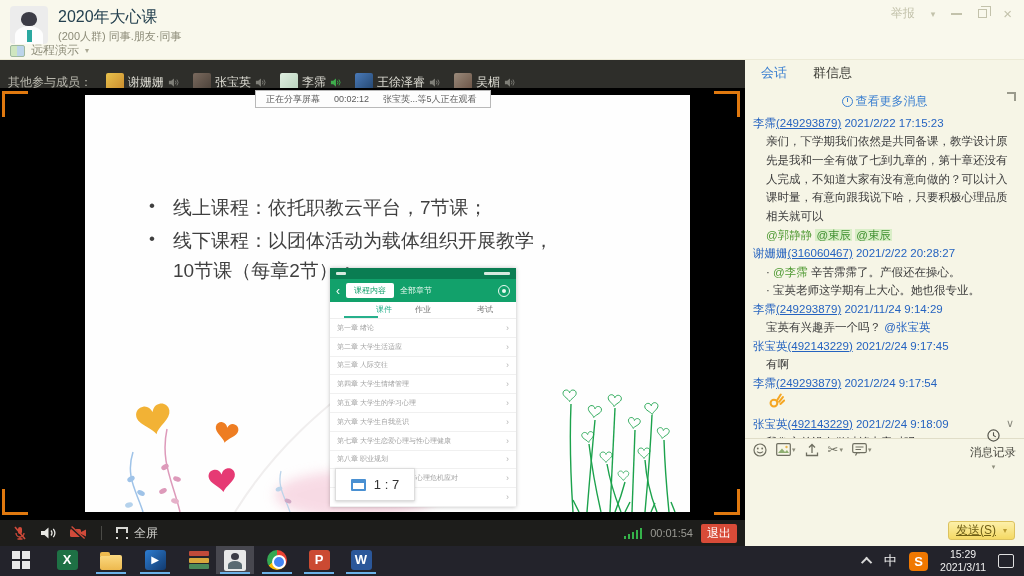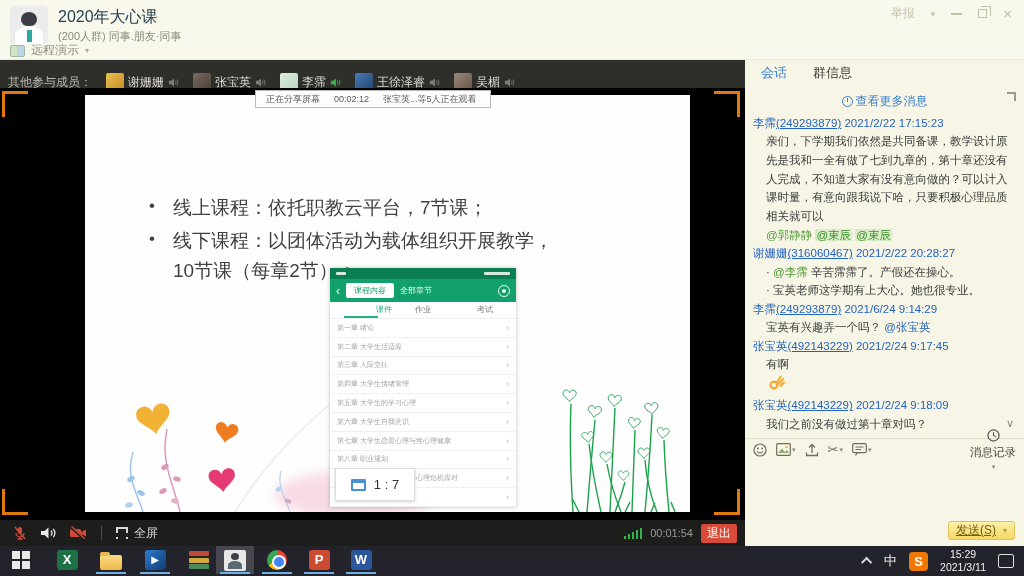--- a/index.html
+++ b/index.html
@@ -431,26 +431,27 @@
       <div class="msg-body">
         <span class="mention-g">@郭静静</span>
         <span class="mention-hl">@束辰</span>
         <span class="mention-hl">@束辰</span>
       </div>
 
       <div class="msg-head"><span class="sender">谢姗姗</span><span class="uid">(316060467)</span> <span class="mtime">2021/2/22 20:28:27</span></div>
       <div class="msg-body"><span>·</span> <span class="mention-g">@李霈</span><span> 辛苦霈霈了。产假还在操心。</span></div>
       <div class="msg-body"><span>·</span><span> 宝英老师这学期有上大心。她也很专业。</span></div>
 
-      <div class="msg-head"><span class="sender">李霈</span><span class="uid">(249293879)</span> <span class="mtime">2021/6/24 9:14:29</span></div>
+      <div class="msg-head"><span class="sender">李霈</span><span class="uid">(249293879)</span> <span class="mtime">2021/11/24 9:14:29</span></div>
       <div class="msg-body"><span>宝英有兴趣弄一个吗？</span> <span class="mention-b">@张宝英</span></div>
 
       <div class="msg-head"><span class="sender">张宝英</span><span class="uid">(492143229)</span> <span class="mtime">2021/2/24 9:17:45</span></div>
       <div class="msg-body">有啊</div>
 
+      <div class="msg-head"><span class="sender">李霈</span><span class="uid">(249293879)</span> <span class="mtime">2021/2/24 9:17:54</span></div>
       <div class="msg-body">
         <span class="ok-emoji">
           <svg width="17" height="17" viewBox="0 0 20 20">
               <circle cx="7" cy="13" r="4" fill="none" stroke="#f5a623" stroke-width="2.4"></circle>
               <path d="M10.5,10 L15,3 M13,11.5 L17.5,6 M14.6,14 L19,10" stroke="#f5a623" stroke-width="2.4" stroke-linecap="round"></path>
             </svg>
         </span>
       </div>
 
       <div class="msg-head"><span class="sender">张宝英</span><span class="uid">(492143229)</span> <span class="mtime">2021/2/24 9:18:09</span></div>

